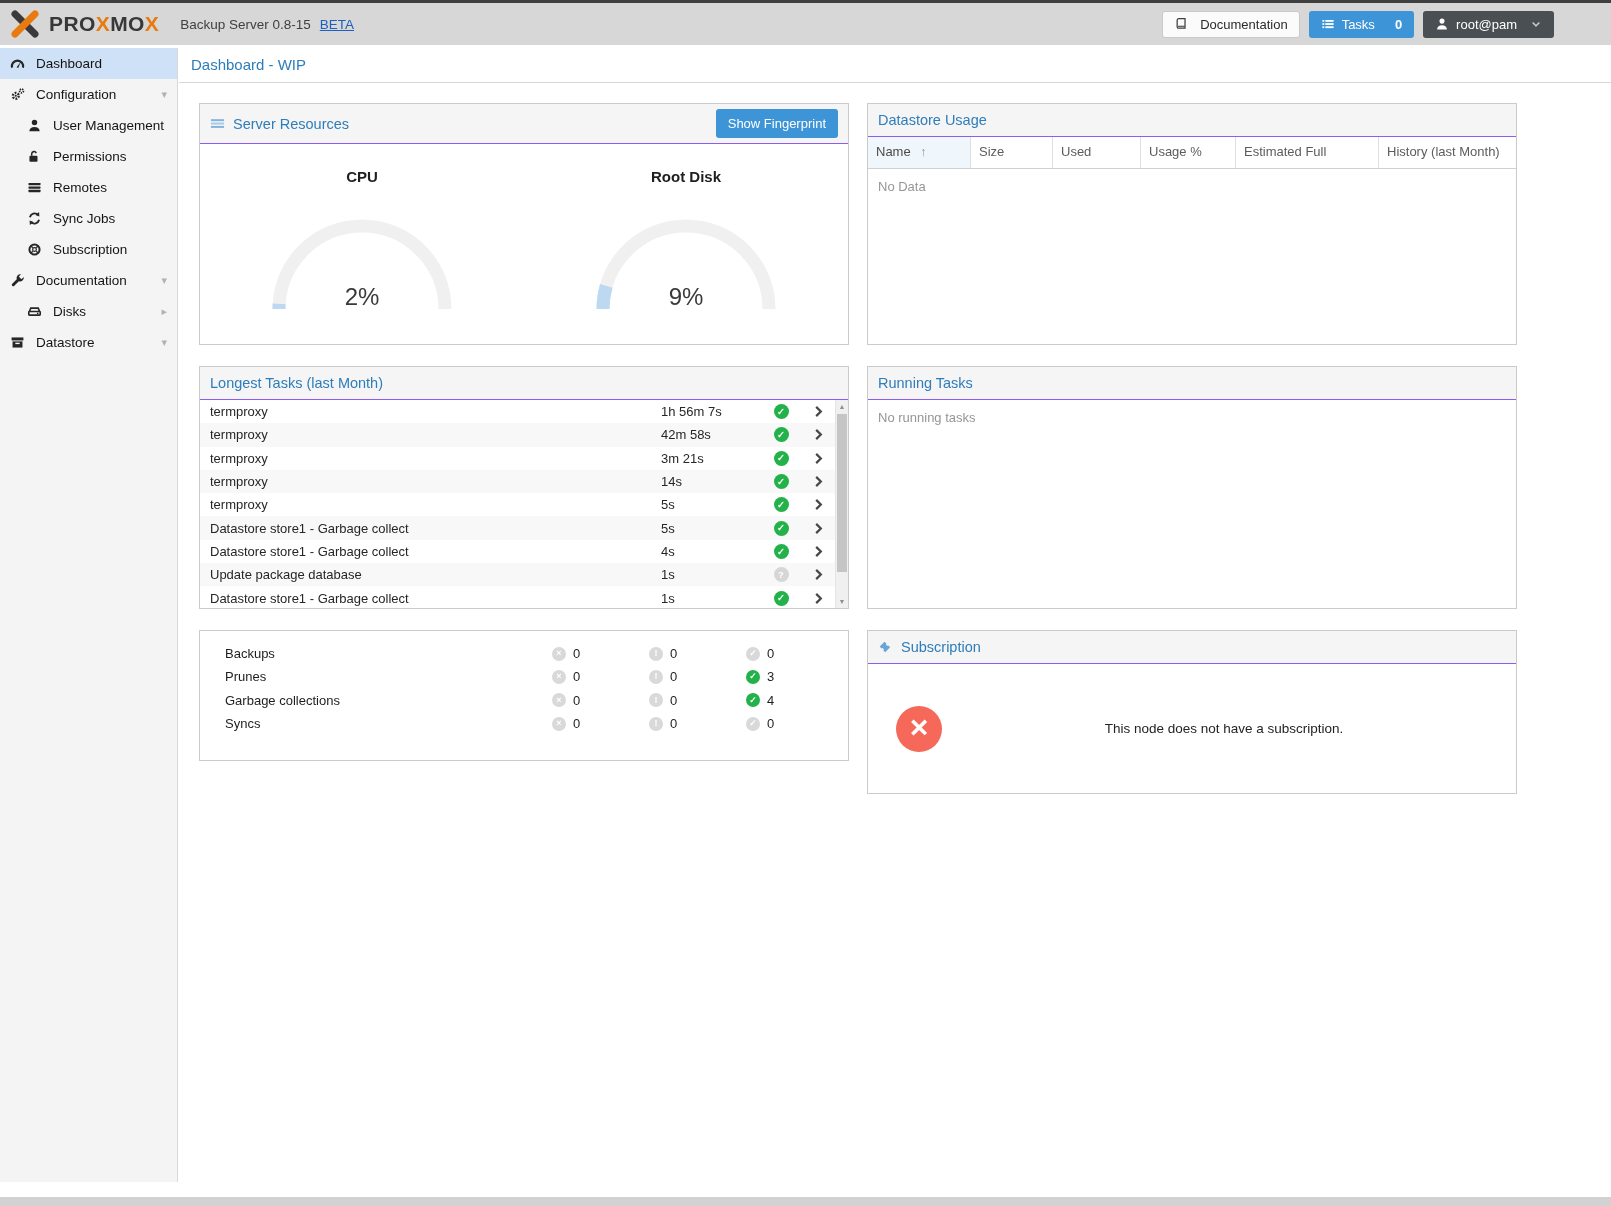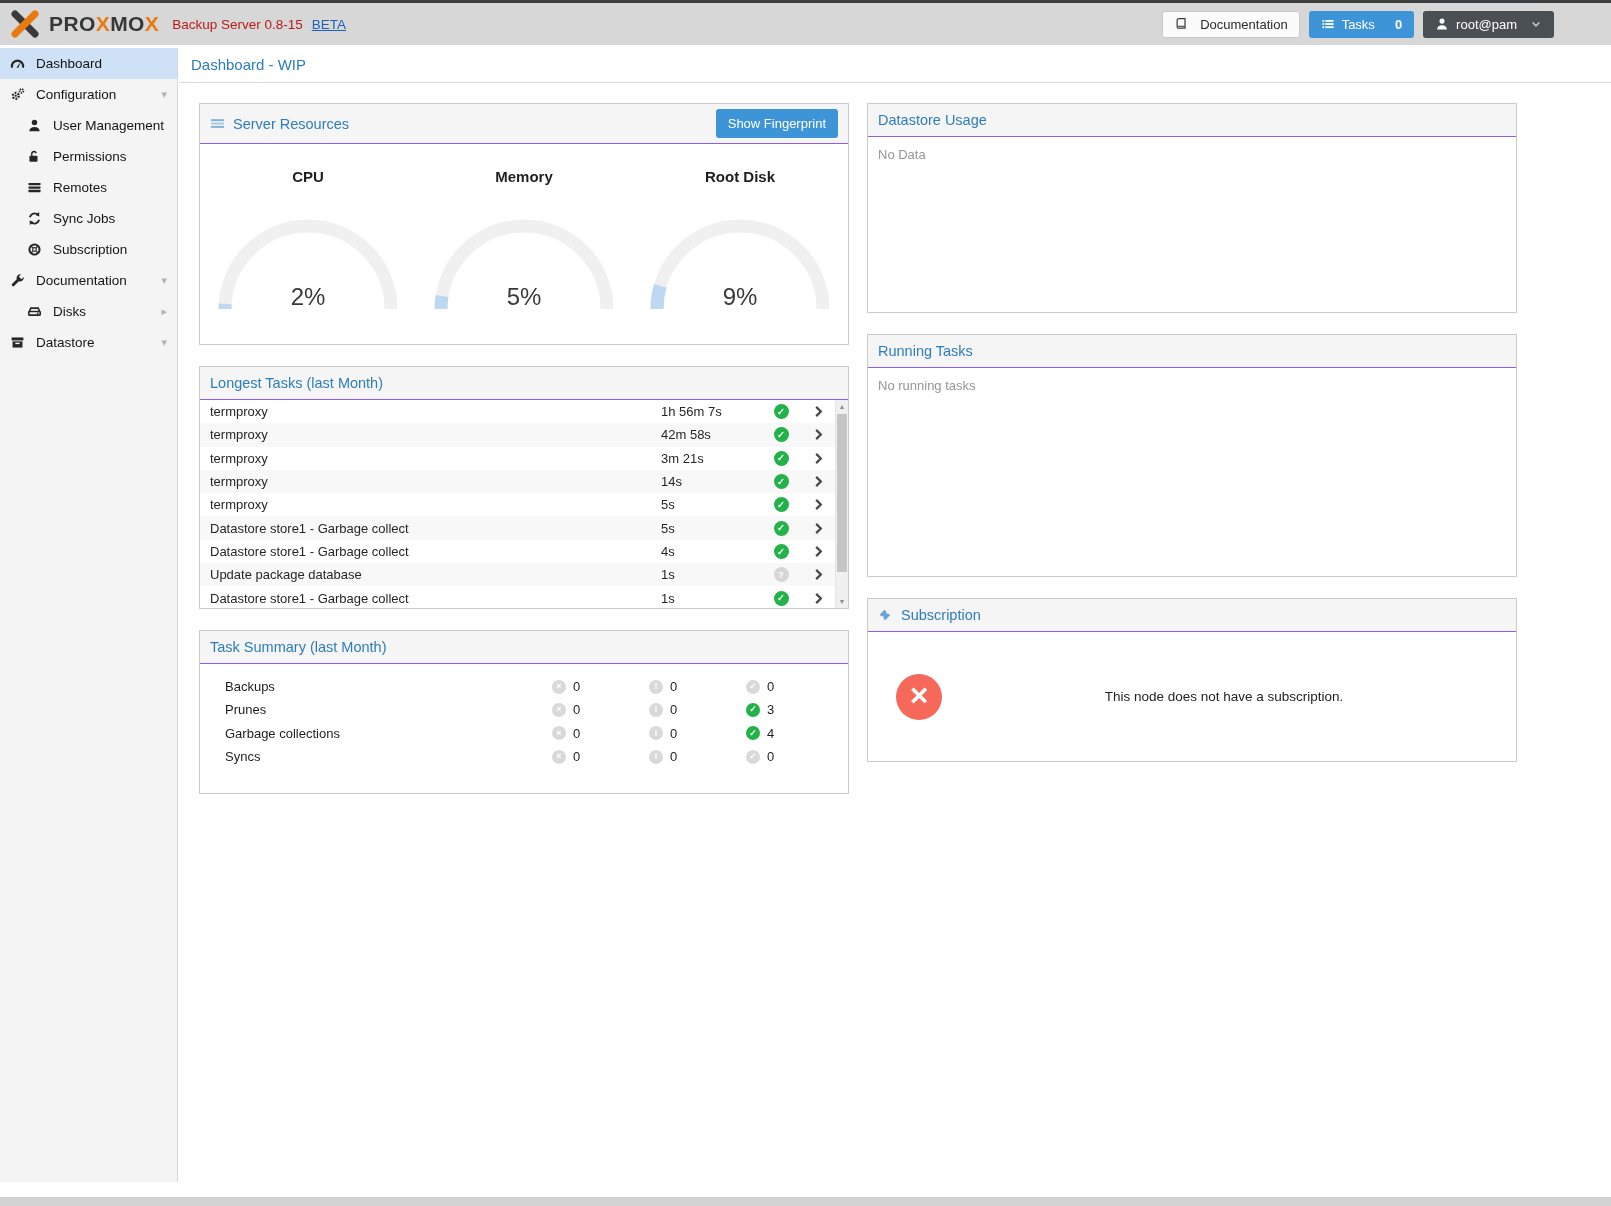--- a/index.html
+++ b/index.html
@@ -7,21 +7,21 @@
               font-family:"Liberation Sans", sans-serif; font-size:13px; color:#1c1c1c; }
   .app { position:relative; width:1611px; height:1206px; background:#fff; }
 
   
   .topbar { height:45px; background:#d7d7d7; border-top:3px solid #3f3f3f;
             display:flex; align-items:center; padding:0 10px; }
   .brand { display:flex; align-items:center; gap:9px; }
   .logo-x { width:30px; height:30px; position:relative; }
   .logo-word { font-size:21px; font-weight:bold; color:#383838; letter-spacing:.4px; }
   .logo-word .ox { color:#e87a10; }
-  .product { font-size:13.5px; color:#b91c1c; margin-left:4px; }
+  .product { font-size:13.5px; color:#404040; margin-left:12px; }
   .beta { font-size:13.5px; color:#1f5fc0; text-decoration:underline; cursor:pointer; }
   .topbar-right { margin-left:auto; display:flex; align-items:center; gap:9px; padding-right:47px; }
   .btn { height:27px; border-radius:3px; display:inline-flex; align-items:center;
          padding:0 11px; font-size:13px; cursor:pointer; border:1px solid transparent; gap:7px; }
   .btn svg { width:14px; height:14px; }
   .btn-doc { background:#fbfbfb; color:#2b2b2b; border-color:#c9c9c9;gap:12px; }
   .btn-doc svg { color:#3c3c3c; }
   .btn-tasks { background:#3d94d6; color:#fff; }
   .btn-tasks .count { font-weight:bold; margin-left:13px; }
   .btn-user { background:#494f52; color:#fff; }
@@ -301,27 +301,20 @@
           </div>
           <div class="gauges" id="gauges">
               <div class="gauge">
                 <div class="g-label">CPU</div>
                 <div class="g-arc"><svg width="180" height="96" viewBox="0 0 180 96">
                     <path d="M7 92 A83 83 0 0 1 173 92" fill="none" stroke="#f0f0f0" stroke-width="13"></path>
                     <path d="M7 92 A83 83 0 0 1 173 92" fill="none" stroke="#bdd8f1" stroke-width="13" stroke-dasharray="5.215043804959057 260.75219024795285"></path>
                   </svg><div class="g-value">2%</div></div>
               </div>
               <div class="gauge">
-                <div class="g-label">Memory</div>
-                <div class="g-arc"><svg width="180" height="96" viewBox="0 0 180 96">
-                    <path d="M7 92 A83 83 0 0 1 173 92" fill="none" stroke="#f0f0f0" stroke-width="13"></path>
-                    <path d="M7 92 A83 83 0 0 1 173 92" fill="none" stroke="#bdd8f1" stroke-width="13" stroke-dasharray="13.037609512397644 260.75219024795285"></path>
-                  </svg><div class="g-value">5%</div></div>
-              </div>
-              <div class="gauge">
                 <div class="g-label">Root Disk</div>
                 <div class="g-arc"><svg width="180" height="96" viewBox="0 0 180 96">
                     <path d="M7 92 A83 83 0 0 1 173 92" fill="none" stroke="#f0f0f0" stroke-width="13"></path>
                     <path d="M7 92 A83 83 0 0 1 173 92" fill="none" stroke="#bdd8f1" stroke-width="13" stroke-dasharray="23.467697122315755 260.75219024795285"></path>
                   </svg><div class="g-value">9%</div></div>
               </div>
             </div>
         </section>
 
         <section class="panel">
@@ -441,23 +434,20 @@
               </div>
             <div class="scrollbar">
               <div class="sb-arrow">▲</div>
               <div class="sb-thumb"></div>
               <div class="sb-arrow down">▼</div>
             </div>
           </div>
         </section>
 
         <section class="panel">
-          <div class="panel-header">
-            <span class="panel-title">Task Summary (last Month)</span>
-          </div>
           <div class="summary-body" id="summary-rows">
               <div class="sum-row">
                 <span class="sum-label">Backups</span>
                 <span class="sum-group">
                   <span class="sum-ico ">×</span>
                   <span>0</span>
                 </span>
                 <span class="sum-group">
                   <span class="sum-ico ">!</span>
                   <span>0</span>
@@ -516,20 +506,28 @@
         </section>
 
       </div>
 
       <div class="col">
 
         <section class="panel">
           <div class="panel-header">
             <span class="panel-title">Datastore Usage</span>
           </div>
+          <div class="grid-head" id="grid-head">
+              <div class="gh-cell sorted" style="width: 103px; flex: 0 0 auto;">Name <span class="sort-arrow">↑</span></div>
+              <div class="gh-cell" style="width: 82px; flex: 0 0 auto;">Size</div>
+              <div class="gh-cell" style="width: 88px; flex: 0 0 auto;">Used</div>
+              <div class="gh-cell" style="width: 95px; flex: 0 0 auto;">Usage %</div>
+              <div class="gh-cell" style="width: 143px; flex: 0 0 auto;">Estimated Full</div>
+              <div class="gh-cell" style="flex: 1 1 0%; border-right: none;">History (last Month)</div>
+            </div>
           <div class="grid-body">No Data</div>
         </section>
 
         <section class="panel">
           <div class="panel-header">
             <span class="panel-title">Running Tasks</span>
           </div>
           <div class="empty-body">No running tasks</div>
         </section>
 

